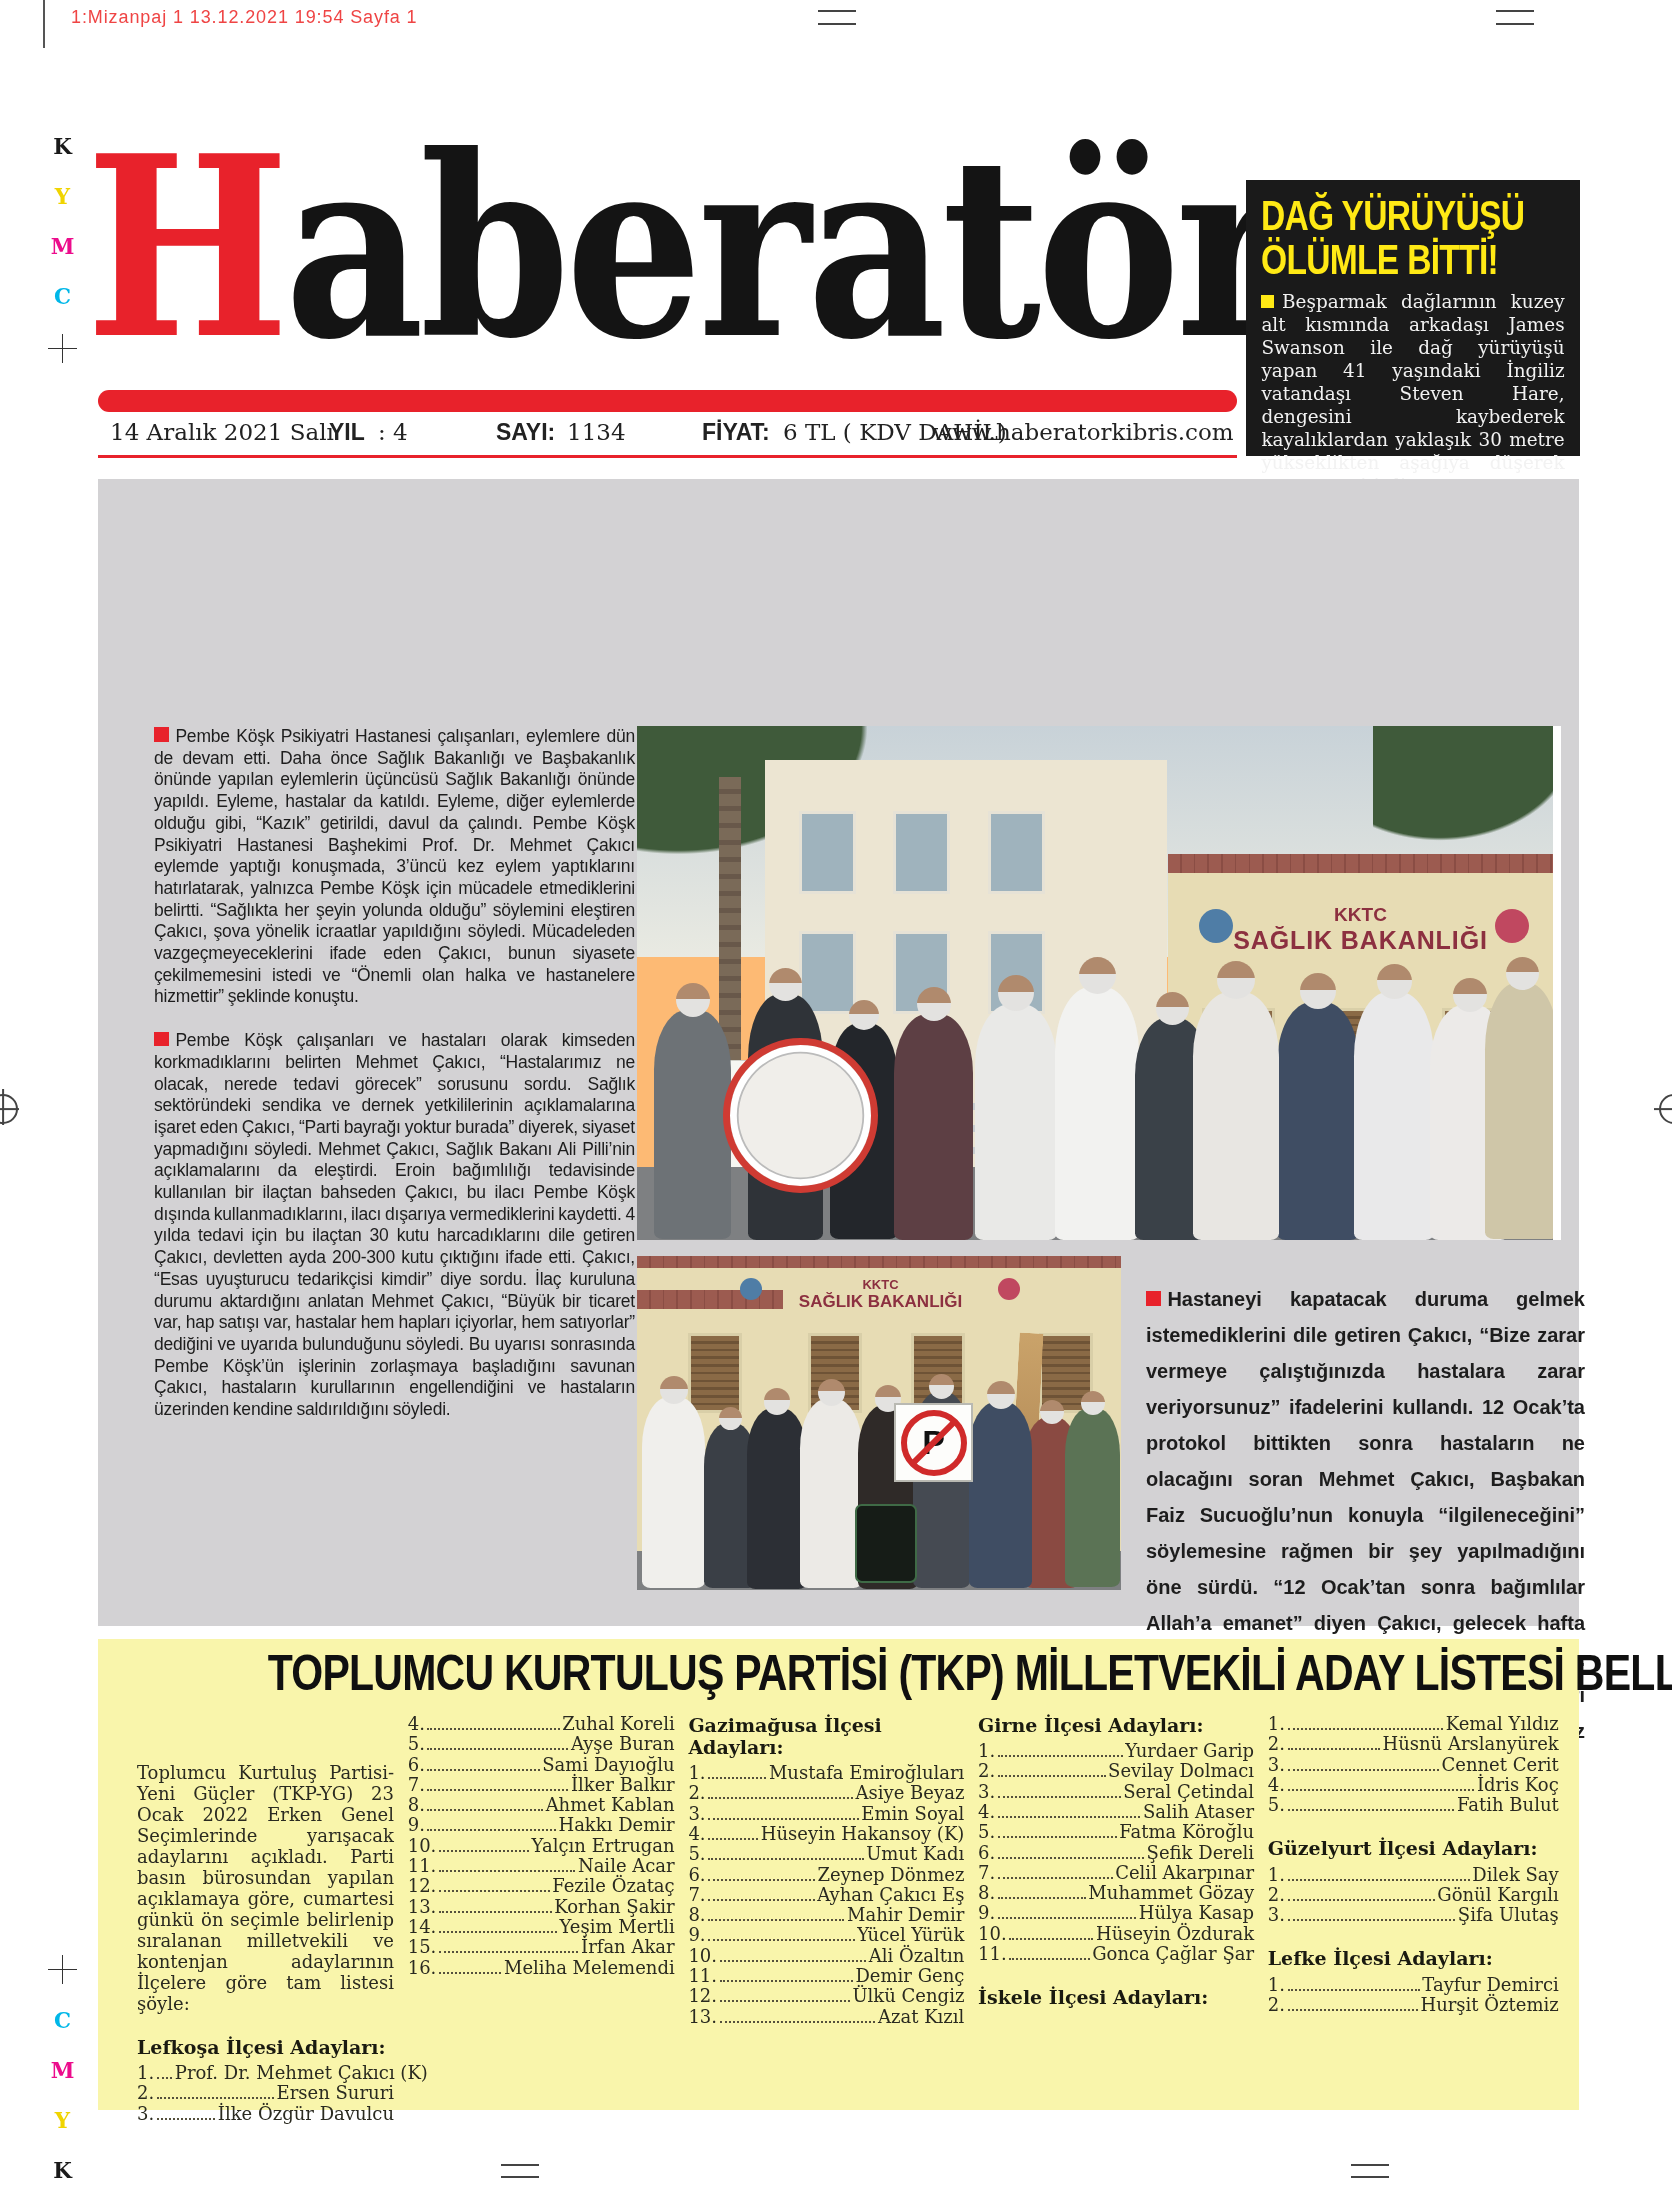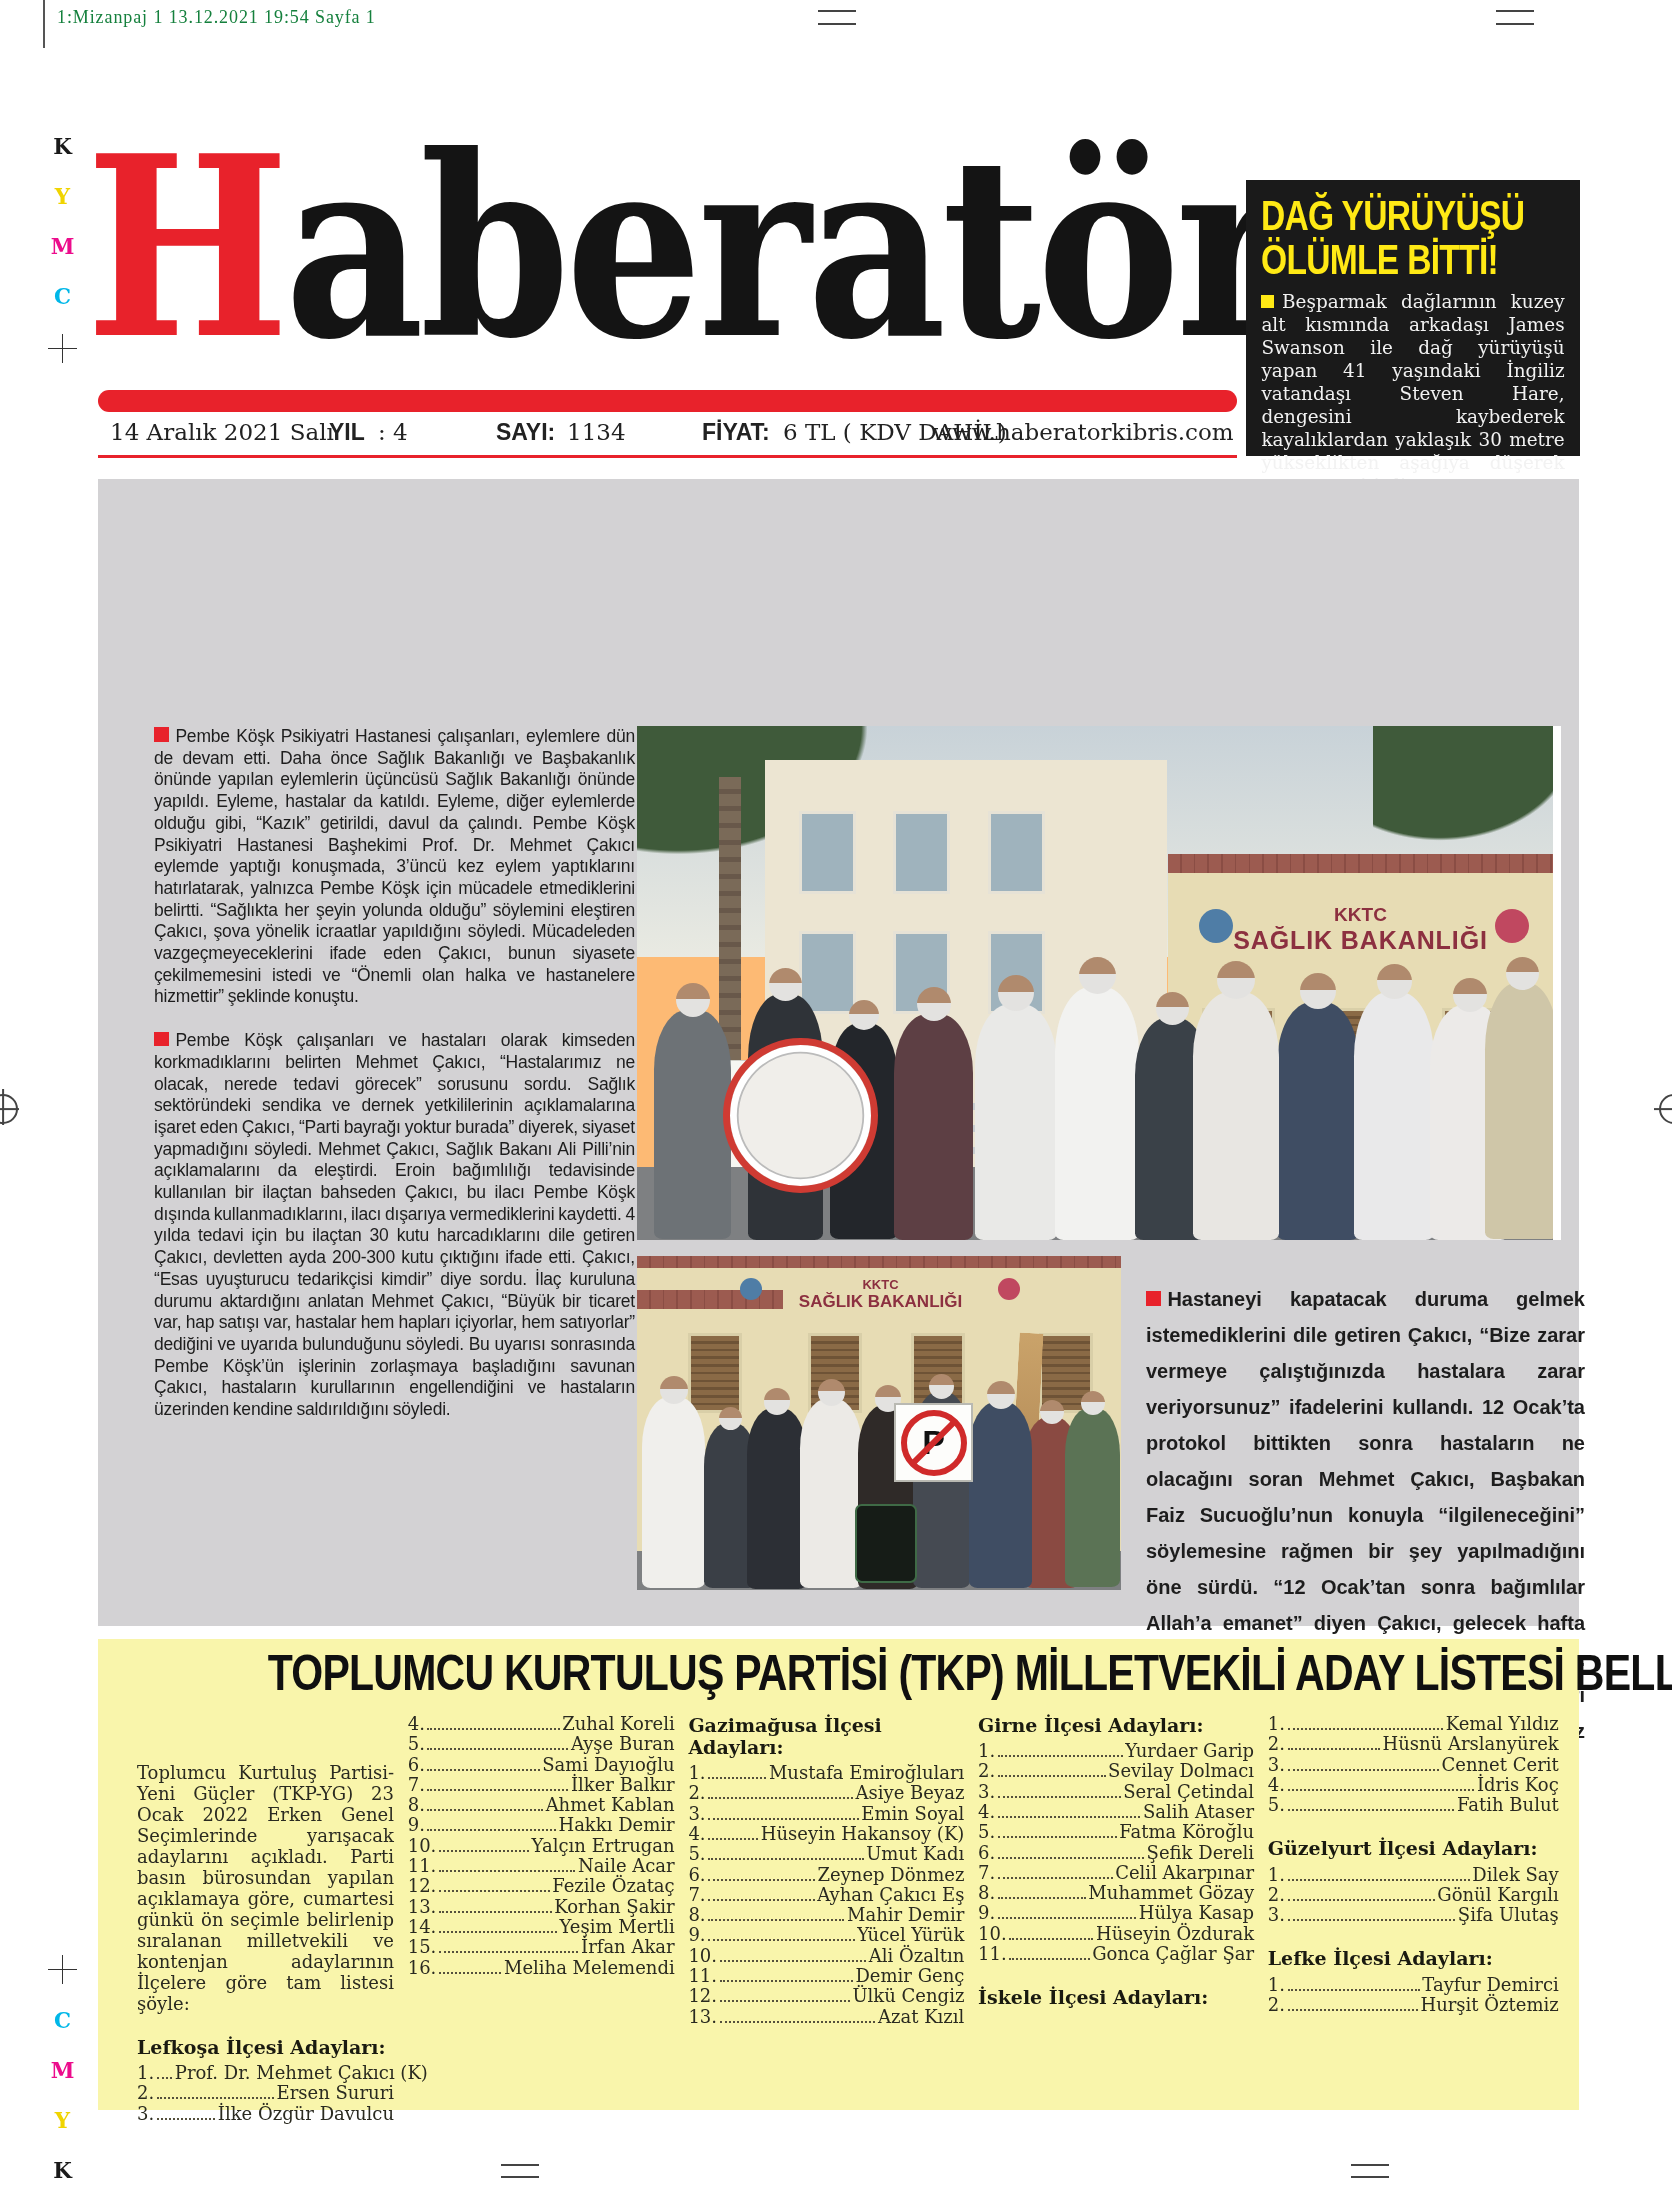--- a/index.html
+++ b/index.html
@@ -1,22 +1,22 @@
 <!DOCTYPE html>
 <html style="font-size:13.7px"><head>
 <meta charset="utf-8">
 <style>
   html,body{margin:0;padding:0;}
   body{width:1673px;height:2192px;position:relative;background:#ffffff;overflow:hidden;
        font-family:"Liberation Sans", sans-serif;color:#1a1a1a;}
   #page{position:absolute;inset:0;}
 
   
-  .slug{position:absolute;left:57px;top:6.8px;font-family:Liberation Serif, serif;
-        font-size:18px;color:#15803d;letter-spacing:0.9px;}
+  .slug{position:absolute;left:71px;top:6.8px;font-family:Liberation Sans, sans-serif;
+        font-size:18px;color:#ef4444;letter-spacing:0.9px;}
   .slug-tick{position:absolute;left:43px;top:0;width:1.7px;height:48px;background:#555;}
   .cmyk-col{position:absolute;display:flex;flex-direction:column;align-items:center;
             font-family:"DejaVu Serif", serif;font-size:21.4px;font-weight:bold;line-height:50px;}
   .plus-mark{position:relative;width:29px;height:29px;margin:12px 0;}
   .plus-mark:before,.plus-mark:after{content:"";position:absolute;background:#333;}
   .plus-mark:before{left:13.7px;top:0;width:1.7px;height:29px;}
   .plus-mark:after{top:13.7px;left:0;height:1.7px;width:29px;}
   .regbar{position:absolute;width:38px;height:10.3px;border-top:2.6px solid #444;border-bottom:2.6px solid #444;}
   .regcircle{position:absolute;width:26px;height:26px;border:2.6px solid #444;border-radius:50%;}
   .regcircle:before{content:"";position:absolute;left:50%;top:-6.8px;width:1.7px;height:36px;background:#444;transform:translateX(-0.9px);}

